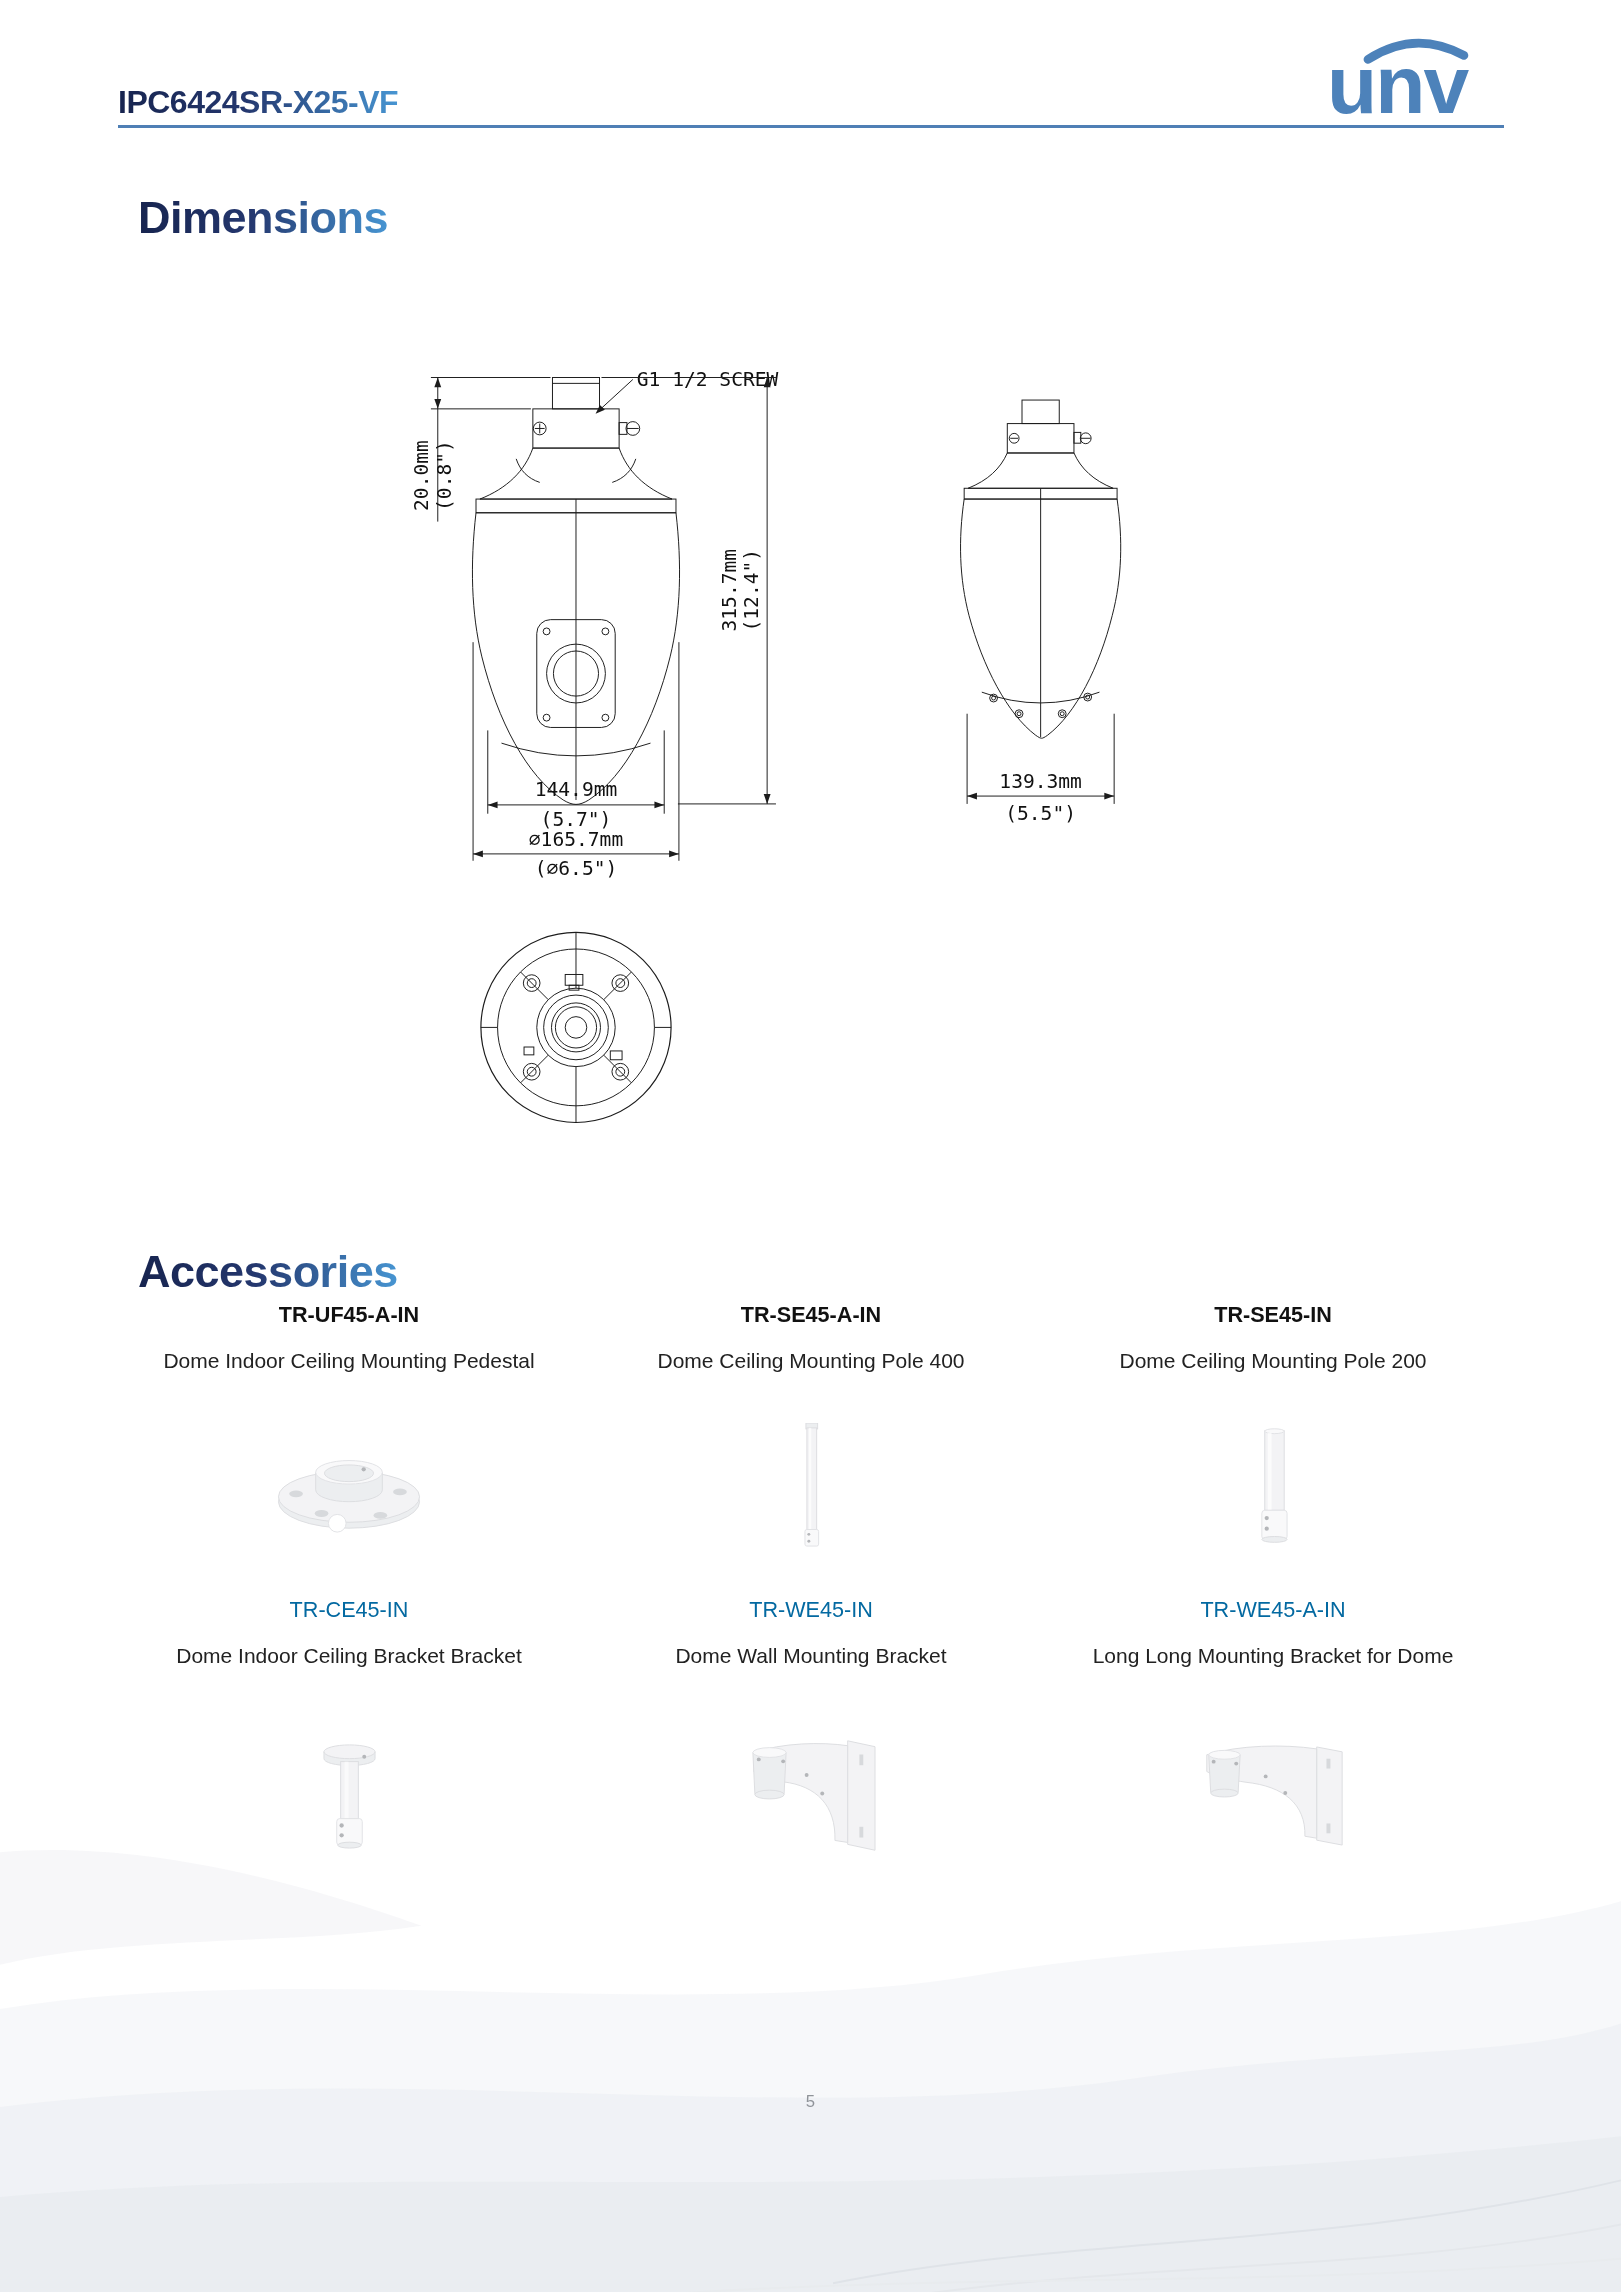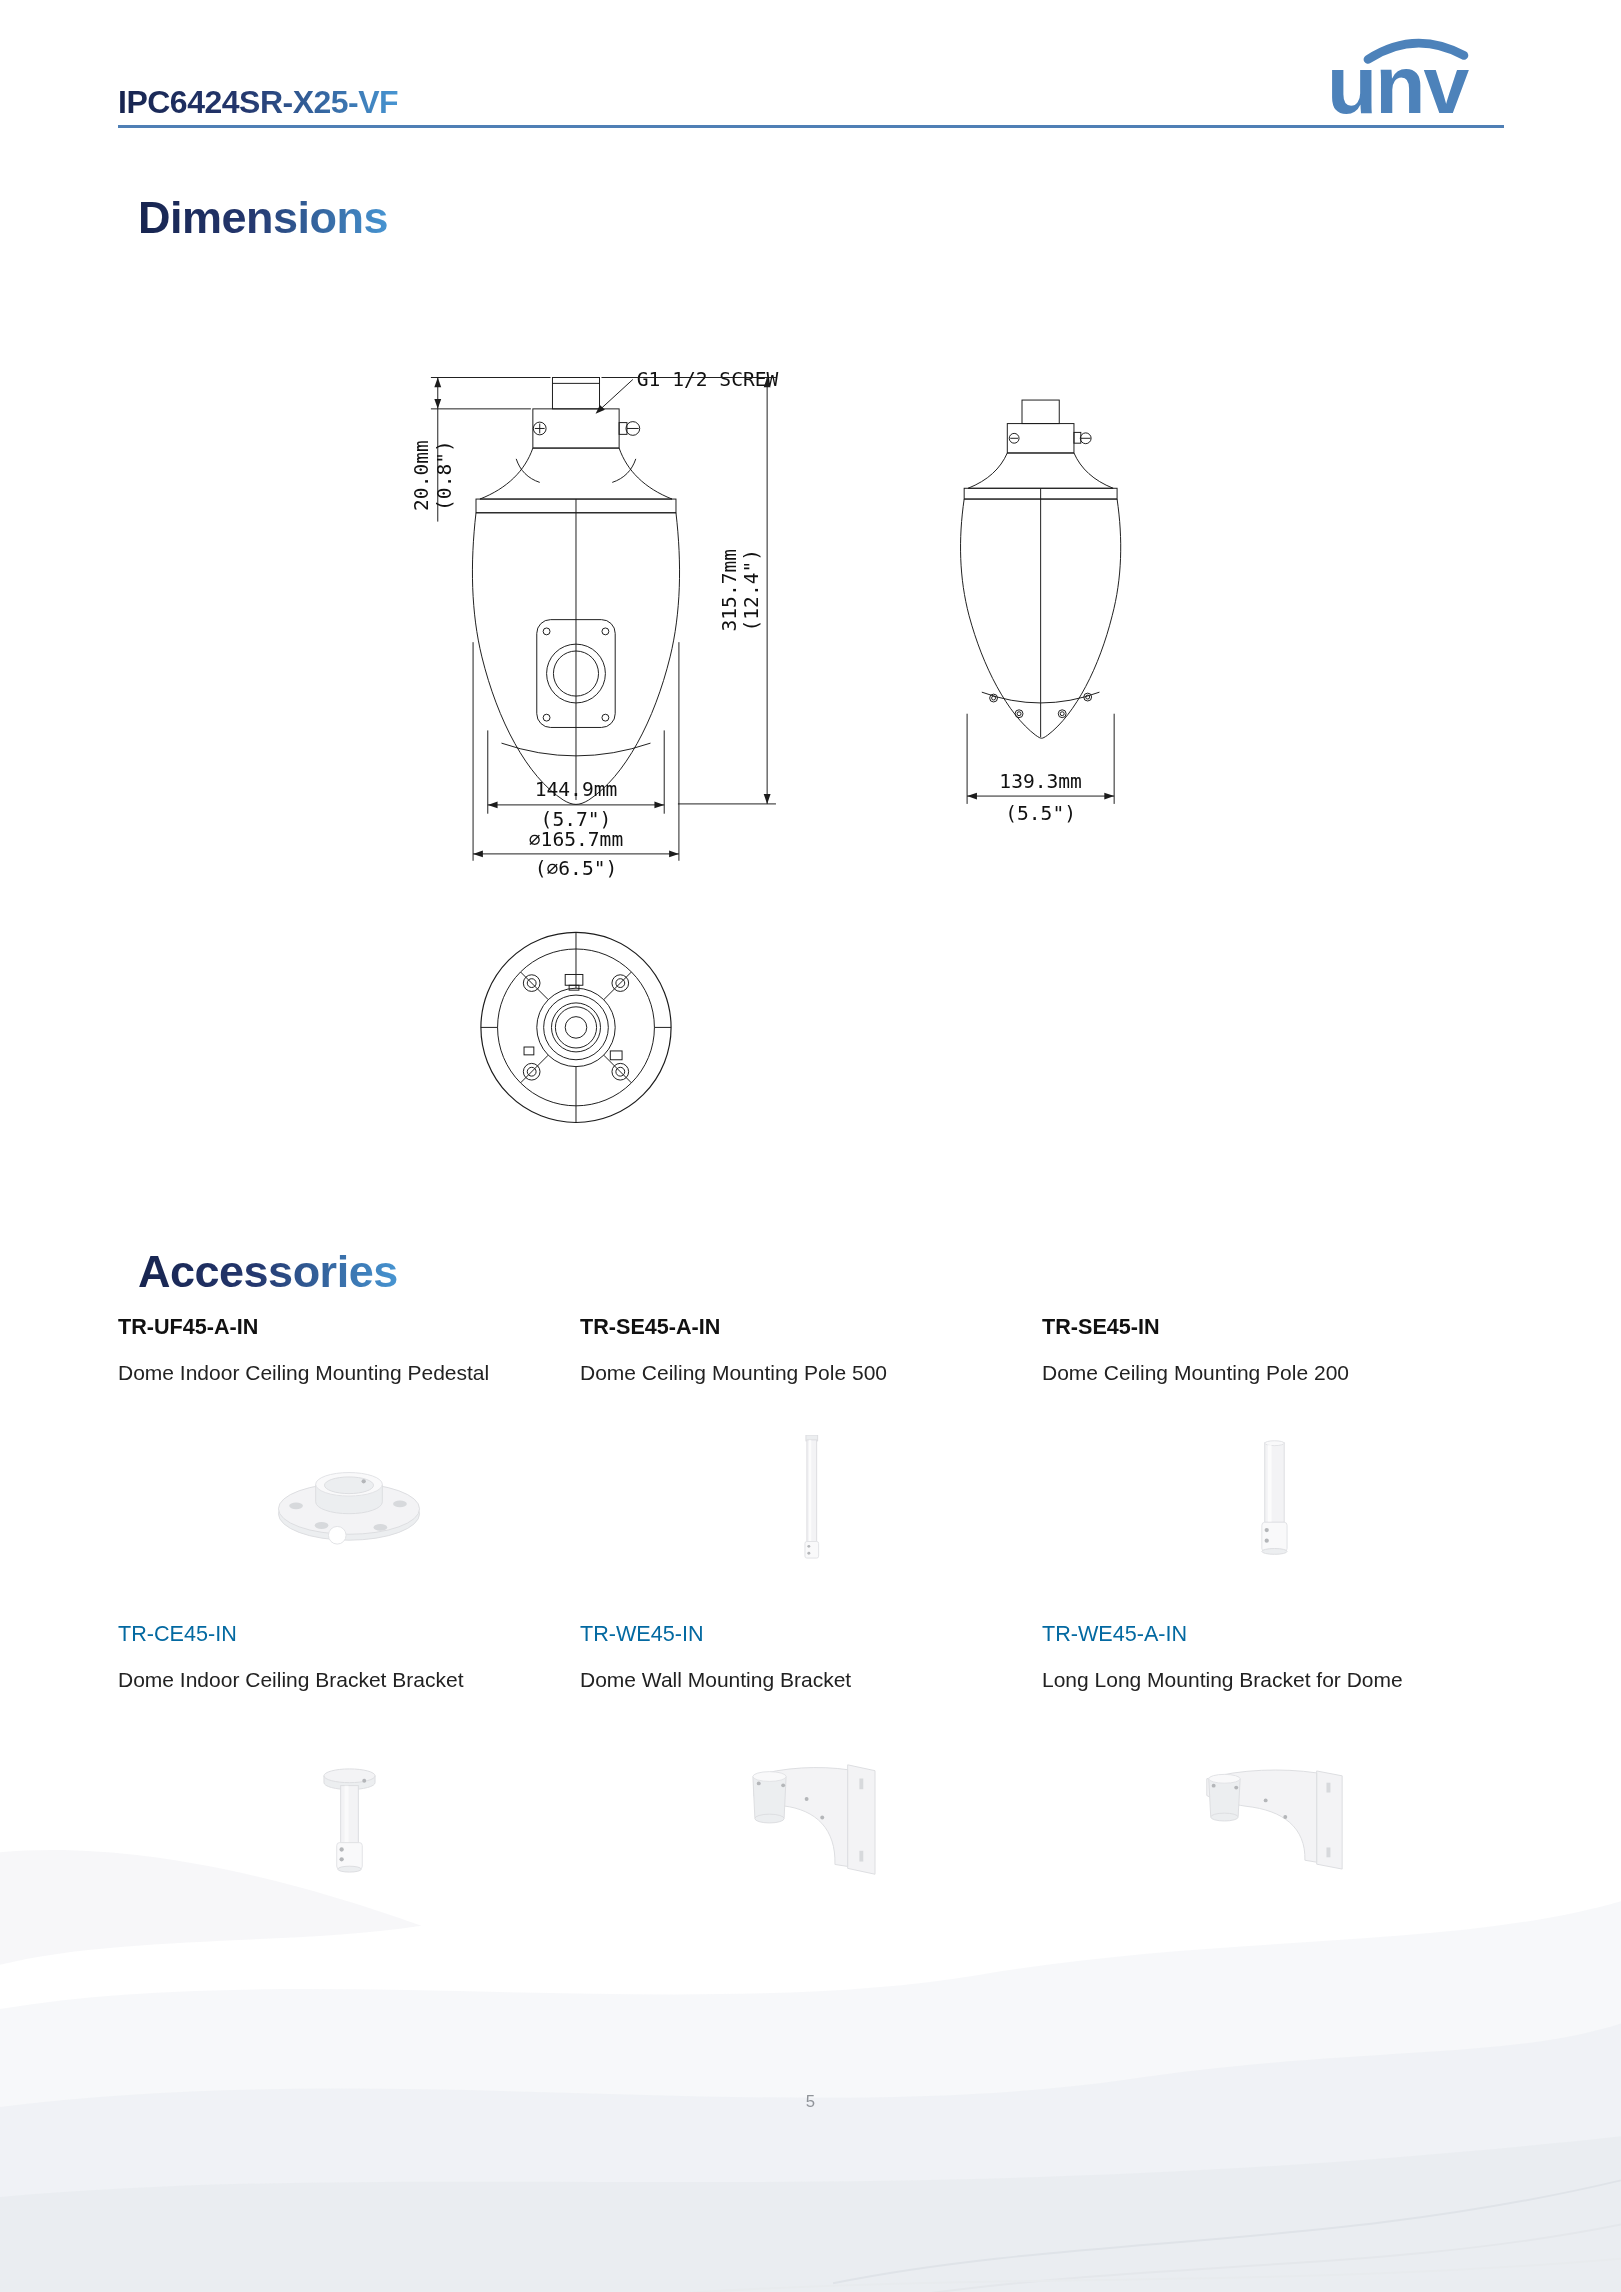--- a/index.html
+++ b/index.html
@@ -42,21 +42,21 @@
     font-family:"DejaVu Sans Mono",monospace;font-size:20px;
     fill:#111;stroke:none;
   }
   .thin{stroke-width:0.75;}
 
   
   .acc-grid{
     position:absolute;left:118px;top:1302px;width:1386px;
     display:grid;grid-template-columns:repeat(3,1fr);grid-row-gap:9.8px;
   }
-  .acc-cell{text-align:left;margin-top:12px;}
+  .acc-cell{text-align:center;}
   .acc-model{font-size:21.6px;font-weight:700;color:#111;}
   .row2 .acc-model{font-weight:400;color:#0369a1;}
   .acc-desc{font-size:21px;color:#222;margin-top:20.6px;}
   .acc-img{margin-top:13.7px;display:flex;align-items:center;justify-content:center;}
   .row1 .acc-img{height:201px;}
   .row2 .acc-img{height:230px;}
   .acc-img svg .body-fill{fill:#f3f3f5;stroke:#dcdde0;}
   .acc-img svg .shade-fill{fill:#eceef0;stroke:#dcdde0;}
   .acc-img svg .light-fill{fill:#f9f9fa;stroke:#e1e2e5;}
   .acc-img svg .hole-fill{fill:#d7d9dc;stroke:none;}
@@ -248,21 +248,21 @@
           <ellipse cx="152" cy="60" rx="7" ry="3.5" class="hole-fill"></ellipse>
           <ellipse cx="72" cy="82" rx="7" ry="3.5" class="hole-fill"></ellipse>
           <ellipse cx="132" cy="84" rx="7" ry="3.5" class="hole-fill"></ellipse>
           <circle cx="88" cy="92" r="9" fill="#ffffff" stroke="#e1e2e5"></circle>
         </svg>
       </div>
     </div>
 
     <div class="acc-cell row1">
       <div class="acc-model">TR-SE45-A-IN</div>
-      <div class="acc-desc">Dome Ceiling Mounting Pole 500</div>
+      <div class="acc-desc">Dome Ceiling Mounting Pole 400</div>
       <div class="acc-img">
         <svg width="19.6" height="127" viewBox="0 0 20 130">
           <rect x="5" y="0" width="12" height="6" class="shade-fill"></rect>
           <rect x="6" y="5" width="10" height="104" class="body-fill"></rect>
           <rect x="8" y="5" width="2.5" height="104" fill="#ffffff" opacity="0.7"></rect>
           <rect x="4" y="109" width="14" height="17" rx="2" class="light-fill"></rect>
           <circle cx="8" cy="114" r="1.5" class="dot"></circle>
           <circle cx="8" cy="121" r="1.5" class="dot"></circle>
         </svg>
       </div>

